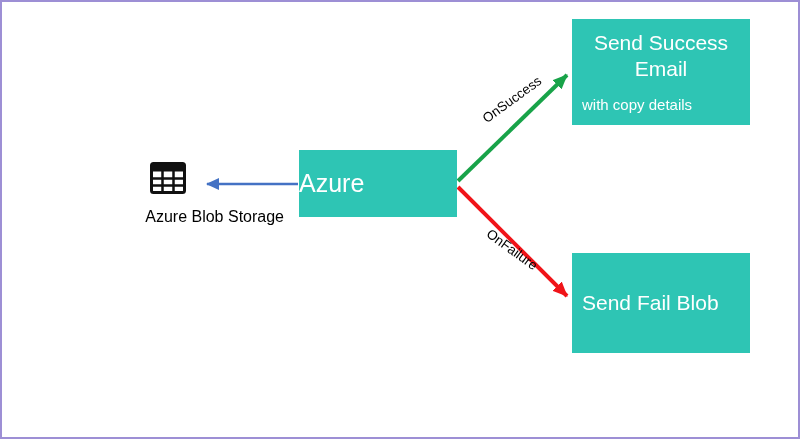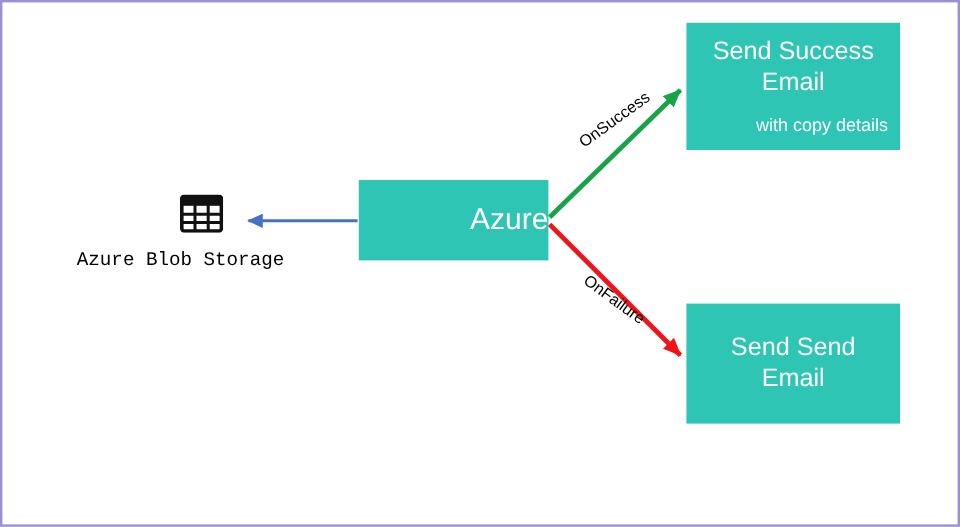--- a/index.html
+++ b/index.html
@@ -35,21 +35,21 @@
   .arrow-storage{stroke:var(--storage-arrow);stroke-width:2.5;}
   .mk-success{fill:var(--success-arrow);}
   .mk-failure{fill:var(--failure-arrow);}
   .mk-storage{fill:var(--storage-arrow);}
   .teal-box{
     position:absolute;
     background:var(--box-fill);
     color:var(--box-text);
     display:flex;
     flex-direction:column;
-    align-items:flex-end;
+    align-items:flex-start;
     justify-content:center;
     text-align:center;
   }
   .box-copy{
     left:297px;top:148px;
     width:158px;height:67px;
     font-size:25px;
   }
   .box-success{
     left:570px;top:17px;
@@ -72,24 +72,23 @@
   }
   .storage-icon{
     position:absolute;
     left:148px;top:160px;
     width:36px;height:32px;
   }
   .storage-label{
     position:absolute;
     left:62px;top:206px;
     width:220px;
-    text-align:left;
+    text-align:right;
     font-size:16px;
     color:var(--label-text);
-    font-family:Liberation Mono, monospace;
   }
   .arrow-label{
     position:absolute;
     width:104px;
     text-align:center;
     font-size:13.5px;
     color:var(--label-text);
   }
   .label-onsuccess{
     left:458px;top:90px;
@@ -140,16 +139,16 @@
   <div class="arrow-label label-onsuccess">OnSuccess</div>
 
   <div class="arrow-label label-onfailure">OnFailure</div>
 
   <div class="teal-box box-success">
     <div class="box-title">Send Success Email</div>
     <div class="box-subtitle">with copy details</div>
   </div>
 
   <div class="teal-box box-fail">
-    <div class="box-title">Send Send Email</div>
+    <div class="box-title">Send Fail Blob</div>
   </div>
 
 </div>
 
 </body></html>

